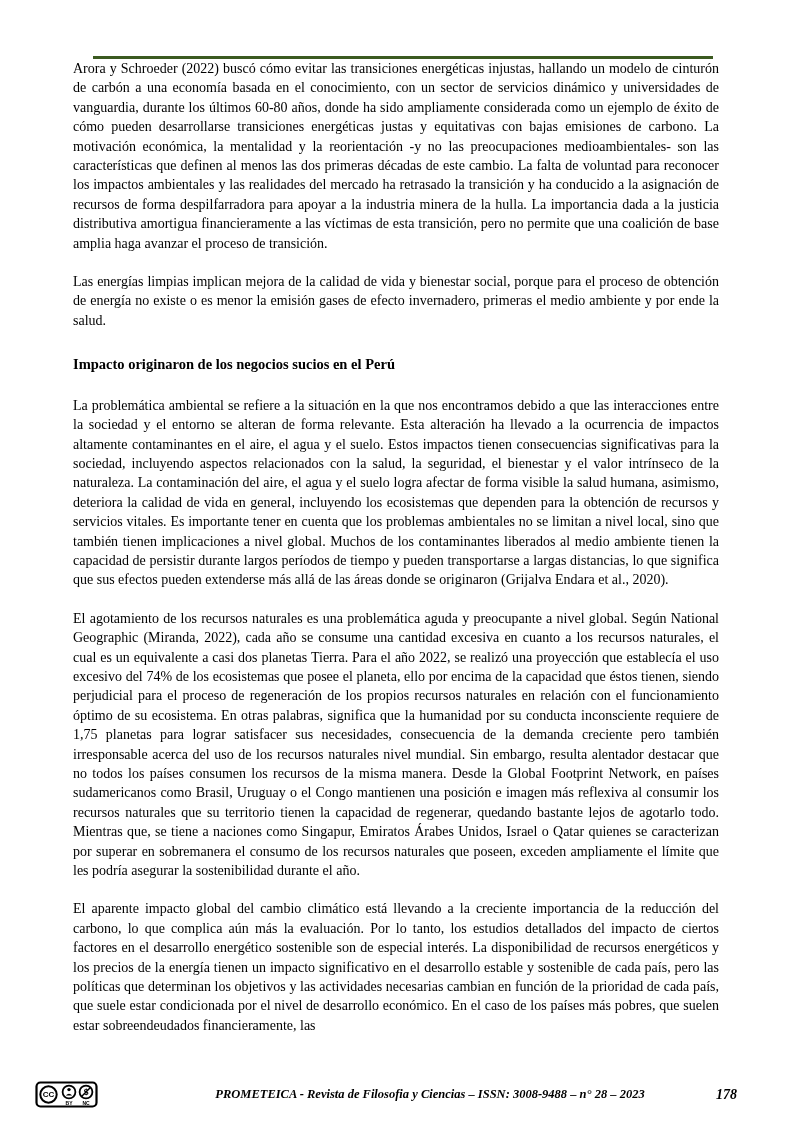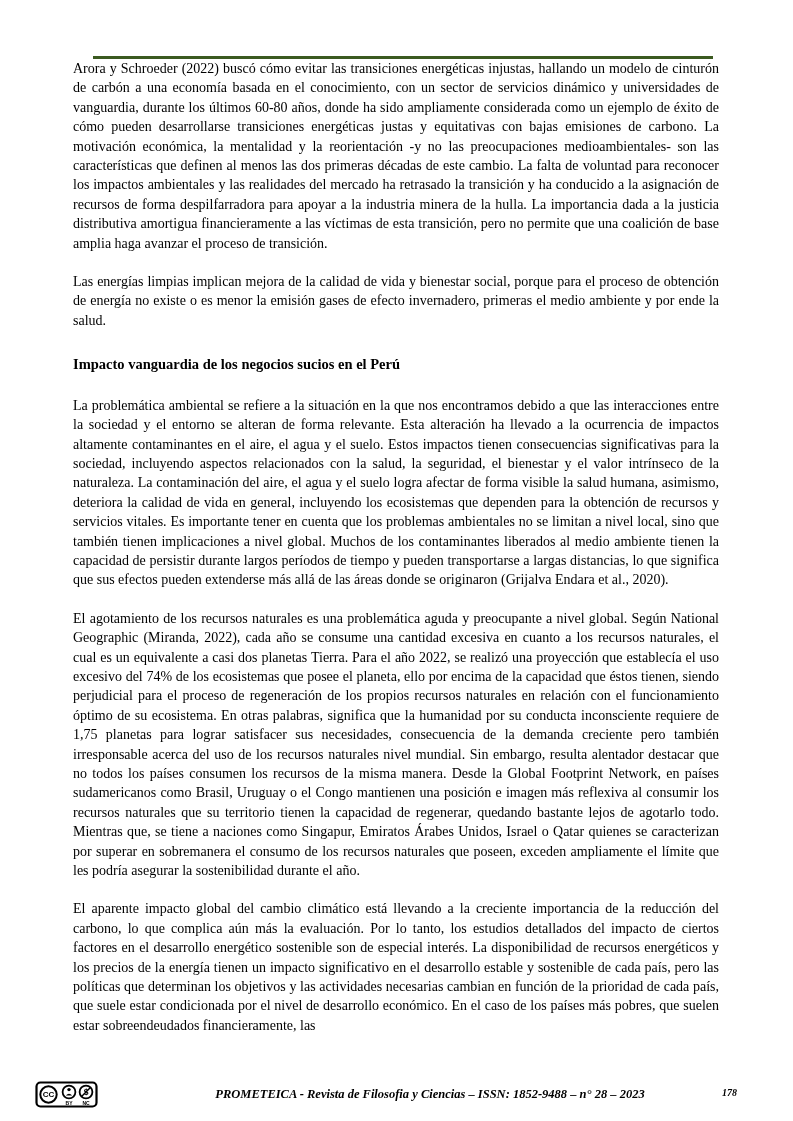--- a/index.html
+++ b/index.html
@@ -48,41 +48,41 @@
     font-style: italic;
     font-size: 12.5px;
     white-space: nowrap;
   }
   .footer-page {
     position: absolute;
     top: 1087px;
     right: 56px;
     font-weight: bold;
     font-style: italic;
-    font-size: 10px;
+    font-size: 14px;
   }
   .license-badge {
     position: absolute;
     top: 1081px;
     left: 35px;
     width: 63px;
     height: 27px;
   }
 </style>
 </head>
 <body>
 
 <div class="page">
 
   <div class="top-rule" style="background: rgb(59, 90, 32);"></div>
 
   <div class="content">
     <p>Arora y Schroeder (2022) buscó cómo evitar las transiciones energéticas injustas, hallando un modelo de cinturón de carbón a una economía basada en el conocimiento, con un sector de servicios dinámico y universidades de vanguardia, durante los últimos 60-80 años, donde ha sido ampliamente considerada como un ejemplo de éxito de cómo pueden desarrollarse transiciones energéticas justas y equitativas con bajas emisiones de carbono. La motivación económica, la mentalidad y la reorientación -y no las preocupaciones medioambientales- son las características que definen al menos las dos primeras décadas de este cambio. La falta de voluntad para reconocer los impactos ambientales y las realidades del mercado ha retrasado la transición y ha conducido a la asignación de recursos de forma despilfarradora para apoyar a la industria minera de la hulla. La importancia dada a la justicia distributiva amortigua financieramente a las víctimas de esta transición, pero no permite que una coalición de base amplia haga avanzar el proceso de transición.</p>
     <p>Las energías limpias implican mejora de la calidad de vida y bienestar social, porque para el proceso de obtención de energía no existe o es menor la emisión gases de efecto invernadero, primeras el medio ambiente y por ende la salud.</p>
-    <div class="section-heading">Impacto vanguardia de los negocios sucios en el Perú</div>
+    <div class="section-heading">Impacto originaron de los negocios sucios en el Perú</div>
     <p>La problemática ambiental se refiere a la situación en la que nos encontramos debido a que las interacciones entre la sociedad y el entorno se alteran de forma relevante. Esta alteración ha llevado a la ocurrencia de impactos altamente contaminantes en el aire, el agua y el suelo. Estos impactos tienen consecuencias significativas para la sociedad, incluyendo aspectos relacionados con la salud, la seguridad, el bienestar y el valor intrínseco de la naturaleza. La contaminación del aire, el agua y el suelo logra afectar de forma visible la salud humana, asimismo, deteriora la calidad de vida en general, incluyendo los ecosistemas que dependen para la obtención de recursos y servicios vitales. Es importante tener en cuenta que los problemas ambientales no se limitan a nivel local, sino que también tienen implicaciones a nivel global. Muchos de los contaminantes liberados al medio ambiente tienen la capacidad de persistir durante largos períodos de tiempo y pueden transportarse a largas distancias, lo que significa que sus efectos pueden extenderse más allá de las áreas donde se originaron (Grijalva Endara et al., 2020).</p>
     <p>El agotamiento de los recursos naturales es una problemática aguda y preocupante a nivel global. Según National Geographic (Miranda, 2022), cada año se consume una cantidad excesiva en cuanto a los recursos naturales, el cual es un equivalente a casi dos planetas Tierra. Para el año 2022, se realizó una proyección que establecía el uso excesivo del 74% de los ecosistemas que posee el planeta, ello por encima de la capacidad que éstos tienen, siendo perjudicial para el proceso de regeneración de los propios recursos naturales en relación con el funcionamiento óptimo de su ecosistema. En otras palabras, significa que la humanidad por su conducta inconsciente requiere de 1,75 planetas para lograr satisfacer sus necesidades, consecuencia de la demanda creciente pero también irresponsable acerca del uso de los recursos naturales nivel mundial. Sin embargo, resulta alentador destacar que no todos los países consumen los recursos de la misma manera. Desde la Global Footprint Network, en países sudamericanos como Brasil, Uruguay o el Congo mantienen una posición e imagen más reflexiva al consumir los recursos naturales que su territorio tienen la capacidad de regenerar, quedando bastante lejos de agotarlo todo. Mientras que, se tiene a naciones como Singapur, Emiratos Árabes Unidos, Israel o Qatar quienes se caracterizan por superar en sobremanera el consumo de los recursos naturales que poseen, exceden ampliamente el límite que les podría asegurar la sostenibilidad durante el año.</p>
     <p>El aparente impacto global del cambio climático está llevando a la creciente importancia de la reducción del carbono, lo que complica aún más la evaluación. Por lo tanto, los estudios detallados del impacto de ciertos factores en el desarrollo energético sostenible son de especial interés. La disponibilidad de recursos energéticos y los precios de la energía tienen un impacto significativo en el desarrollo estable y sostenible de cada país, pero las políticas que determinan los objetivos y las actividades necesarias cambian en función de la prioridad de cada país, que suele estar condicionada por el nivel de desarrollo económico. En el caso de los países más pobres, que suelen estar sobreendeudados financieramente, las</p>
   </div>
 
   <svg class="license-badge" viewBox="0 0 63 27" xmlns="http://www.w3.org/2000/svg">
     <rect x="1.5" y="1.5" width="60" height="24" rx="4" ry="4" fill="#ffffff" stroke="#000000" stroke-width="2.2"></rect>
 
     <circle cx="13.5" cy="13.5" r="8.2" fill="none" stroke="#000000" stroke-width="2"></circle>
     <text x="13.5" y="16.4" font-size="8" font-weight="bold" text-anchor="middle" font-family="Liberation Sans, sans-serif" fill="#000000">CC</text>
@@ -91,16 +91,16 @@
     <circle cx="34" cy="8.6" r="1.7" fill="#000000"></circle>
     <path d="M 30.8 14.6 Q 34 10.8 37.2 14.6 Z" fill="#000000"></path>
     <text x="34" y="24.2" font-size="5" font-weight="bold" text-anchor="middle" font-family="Liberation Sans, sans-serif" fill="#000000">BY</text>
 
     <circle cx="51" cy="11" r="6.4" fill="none" stroke="#000000" stroke-width="1.8"></circle>
     <text x="51" y="14" font-size="8.5" font-weight="bold" text-anchor="middle" font-family="Liberation Sans, sans-serif" fill="#000000">$</text>
     <line x1="46.6" y1="15.4" x2="55.4" y2="6.6" stroke="#000000" stroke-width="1.4"></line>
     <text x="51" y="24.2" font-size="5" font-weight="bold" text-anchor="middle" font-family="Liberation Sans, sans-serif" fill="#000000">NC</text>
   </svg>
 
-  <div class="footer-journal">PROMETEICA - Revista de Filosofia y Ciencias – ISSN: 1852-9488 – n° 28 – 2023</div>
+  <div class="footer-journal">PROMETEICA - Revista de Filosofia y Ciencias – ISSN: 3008-9488 – n° 28 – 2023</div>
   <div class="footer-page">178</div>
 
 </div>
 
 </body></html>

